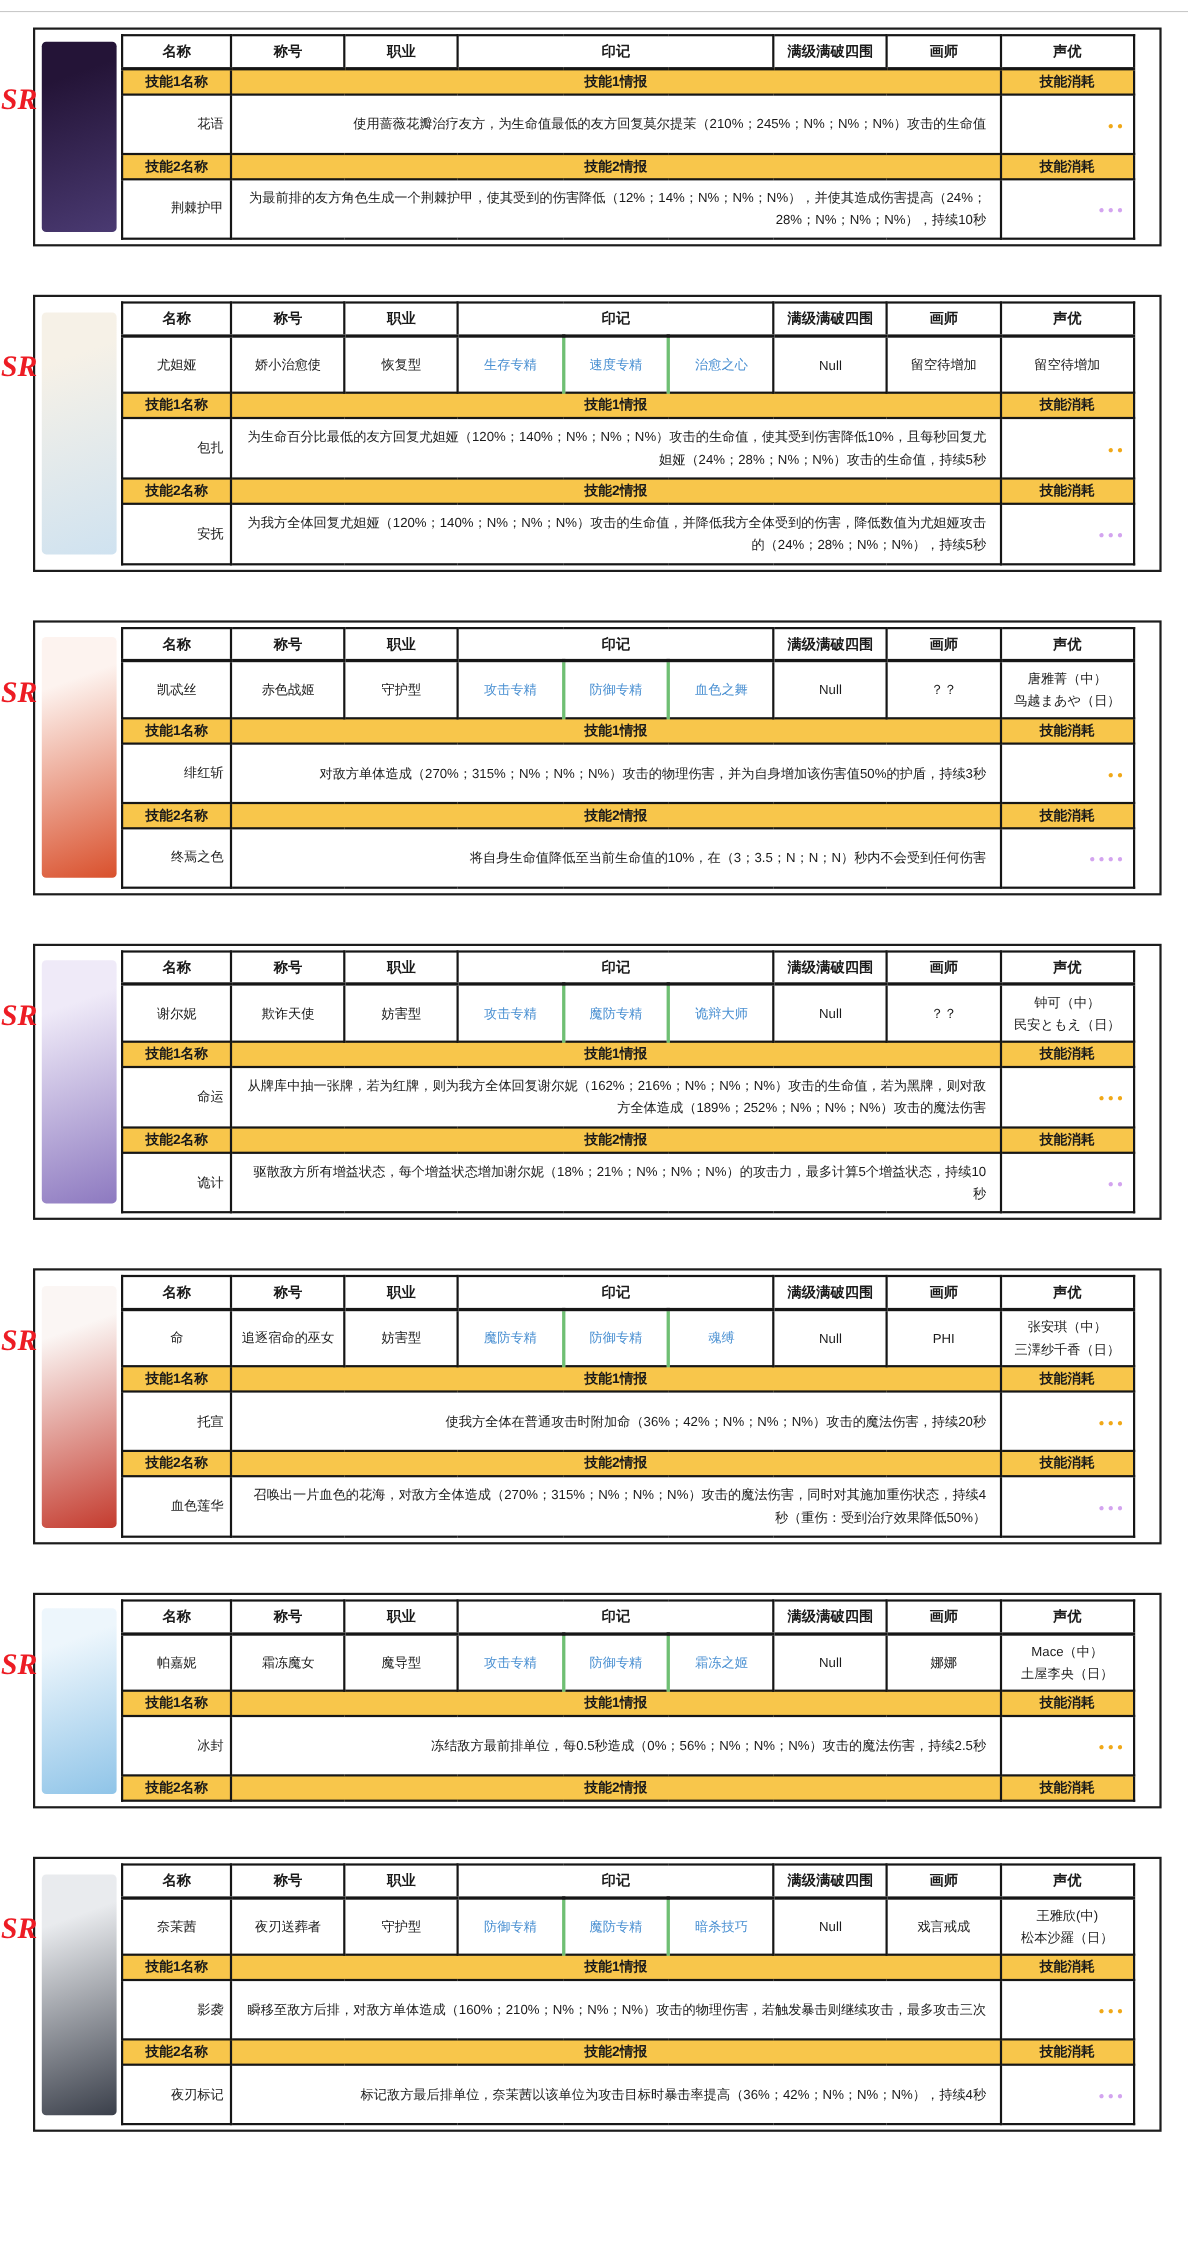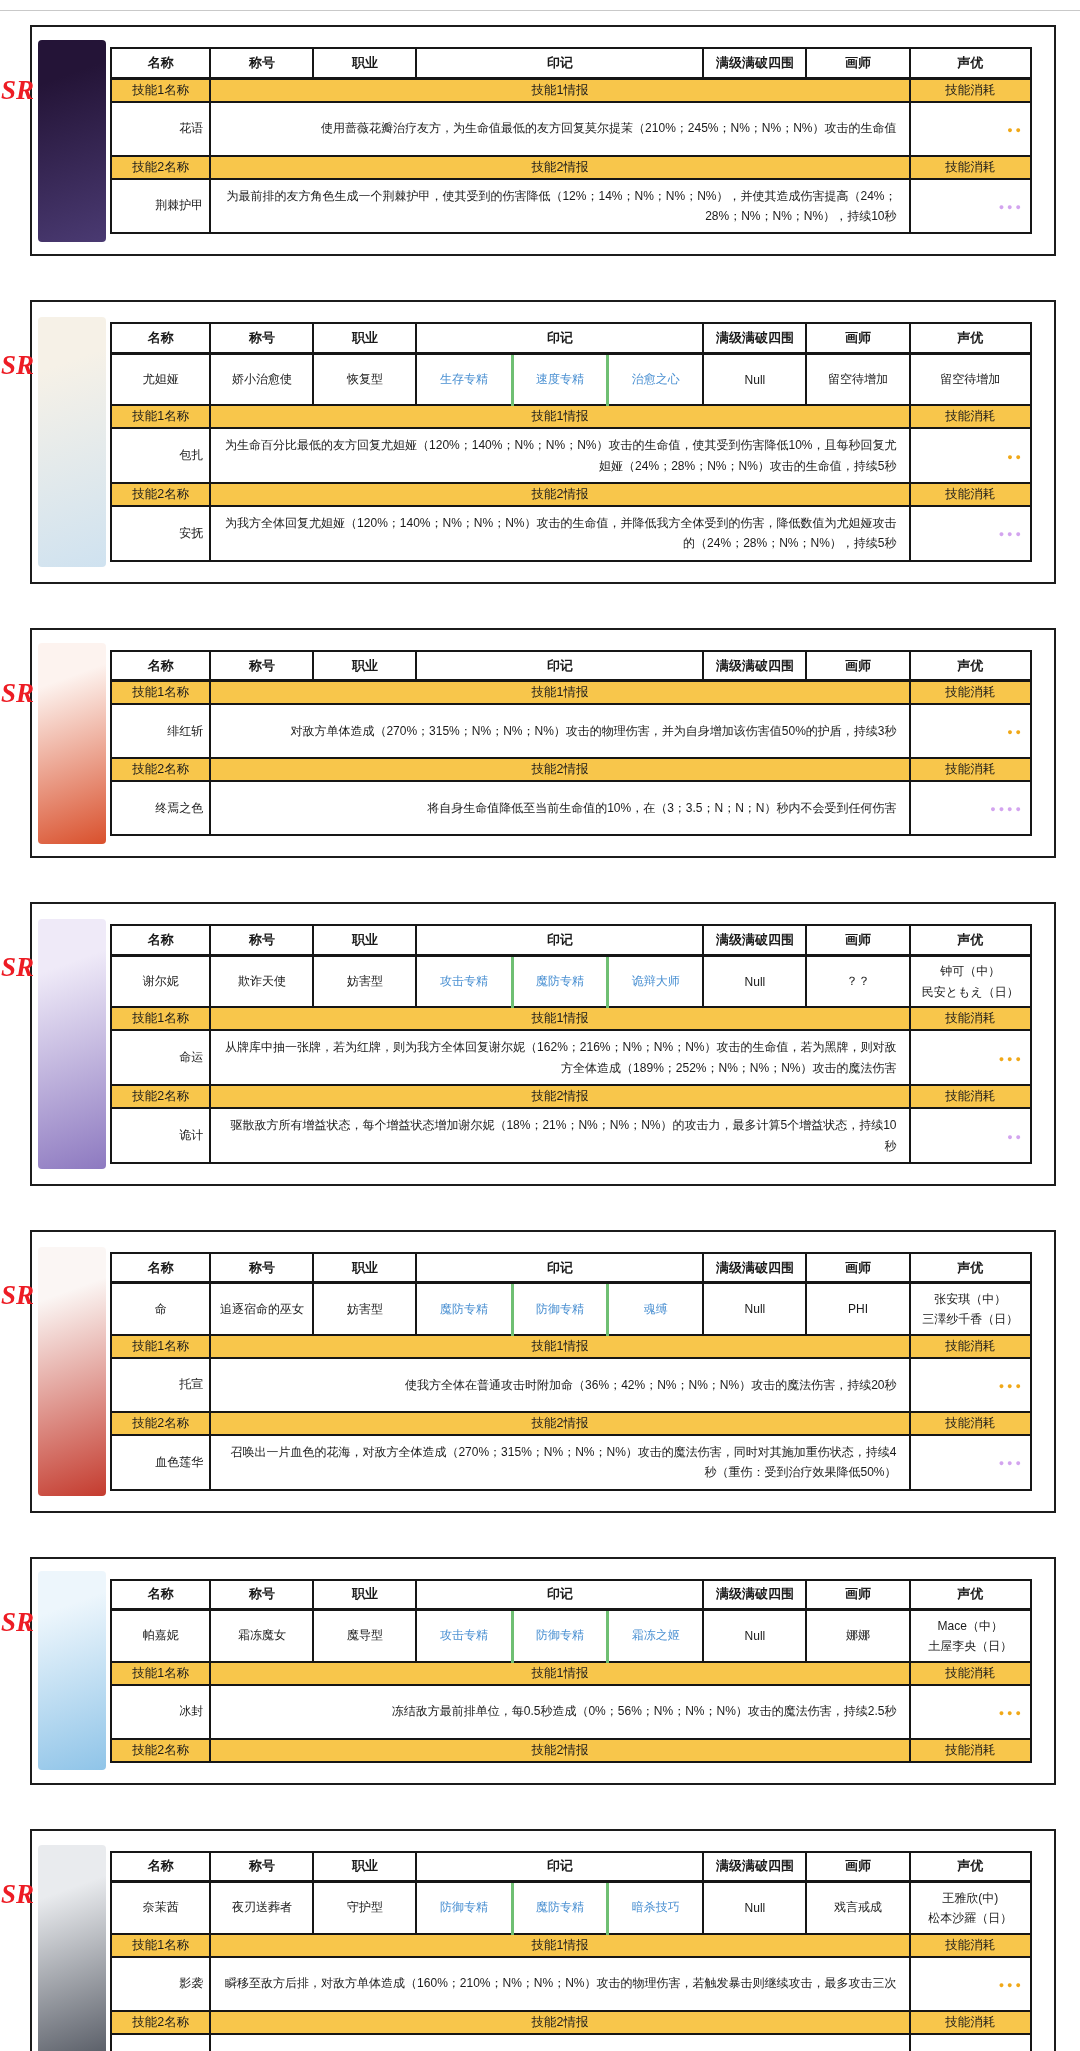--- a/index.html
+++ b/index.html
@@ -18,29 +18,29 @@
     line-height:1;
   }
   .frame {
     border:2px solid #1c1c1c; background:#fff;
     display:flex; align-items:stretch; padding:2px 22px 2px 2px;
   }
   .portrait-wrap { width:76px; display:flex; align-items:center; justify-content:center; padding:2px; }
   .portrait { width:68px; height:92%; min-height:120px; border-radius:4px; }
   table.char {
     flex:1; border-collapse:collapse; table-layout:fixed;
-    border:2px solid #161616; margin:18px 0;
+    border:2px solid #161616; margin:2px 0;
   }
   td { border:2px solid #161616; text-align:center; vertical-align:middle; padding:4px 6px; }
   tr.head td { font-weight:bold; font-size:13px; height:30px; border-bottom:3px solid #161616; }
   tr.datarow td { font-size:12px; height:52px; }
   td.mark { color:#4a90d2; }
   td.mark-mid, td.mark-last { border-left:3px solid #6fbf73; }
   tr.yellow td {
-    background:#f8c64b; font-weight:normal; font-size:12.5px;
+    background:#f8c64b; font-weight:bold; font-size:12.5px;
     height:20px; padding:2px 0;
   }
   tr.skillrow td { font-size:12px; height:54px;text-align:right; }
   td.skillinfo { text-align:left; padding:6px 12px; line-height:1.7; }
   .va-line { display:block; line-height:1.7; }
   .dots { font-size:9px; letter-spacing:3px; font-weight:bold; }
   .dots.s1 { color:#f0a818; }
   .dots.s2 { color:#d3a4ef; }
 </style>
 </head>
@@ -189,20 +189,34 @@
         <tbody>
             <tr class="head">
           <td>名称</td>
           <td>称号</td>
           <td>职业</td>
           <td colspan="3">印记</td>
           <td>满级满破四围</td>
           <td>画师</td>
           <td>声优</td>
         </tr>
+        <tr class="datarow">
+          <td>凯忒丝</td>
+          <td>赤色战姬</td>
+          <td>守护型</td>
+          <td class="mark mark-first">攻击专精</td>
+          <td class="mark mark-mid">防御专精</td>
+          <td class="mark mark-last">血色之舞</td>
+          <td>Null</td>
+          <td>？？</td>
+          <td>
+            <span class="va-line">唐雅菁（中）</span>
+            <span class="va-line">鸟越まあや（日）</span>
+          </td>
+        </tr>
         <tr class="yellow">
           <td>技能1名称</td>
           <td colspan="7">技能1情报</td>
           <td>技能消耗</td>
         </tr>
         <tr class="skillrow">
           <td>绯红斩</td>
           <td colspan="7" class="skillinfo">对敌方单体造成（270%；315%；N%；N%；N%）攻击的物理伤害，并为自身增加该伤害值50%的护盾，持续3秒</td>
           <td><span class="dots s1">●●</span></td>
         </tr>

